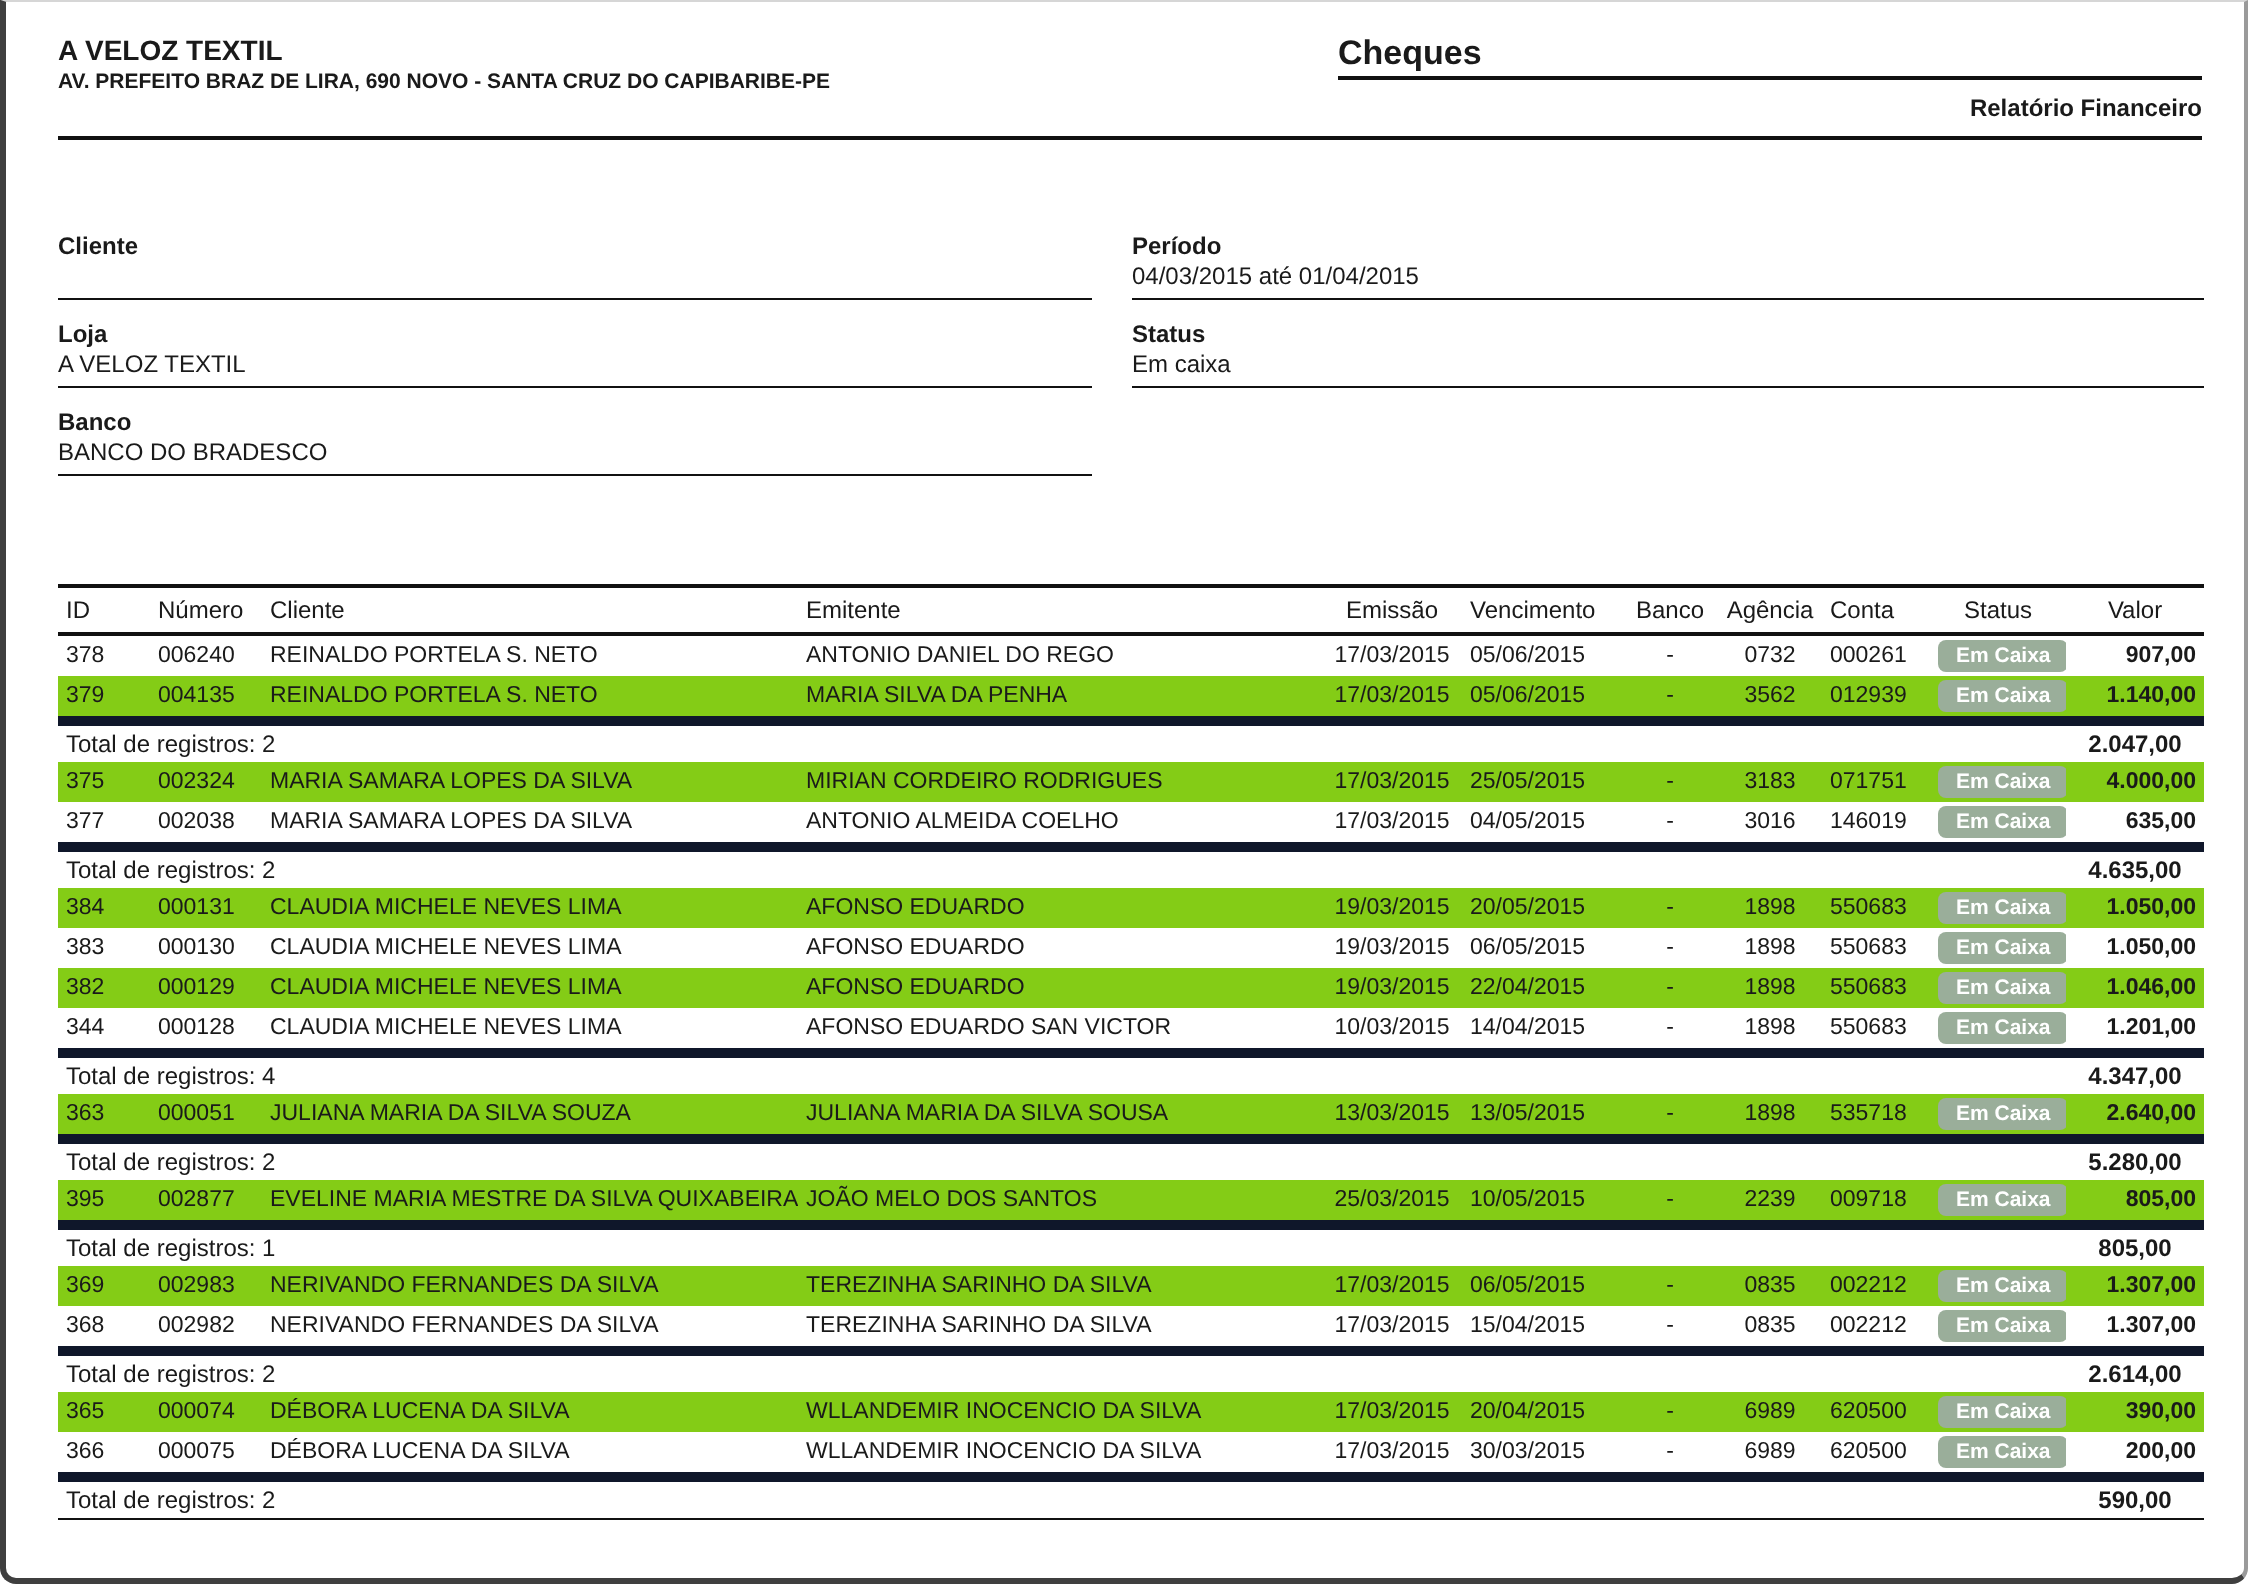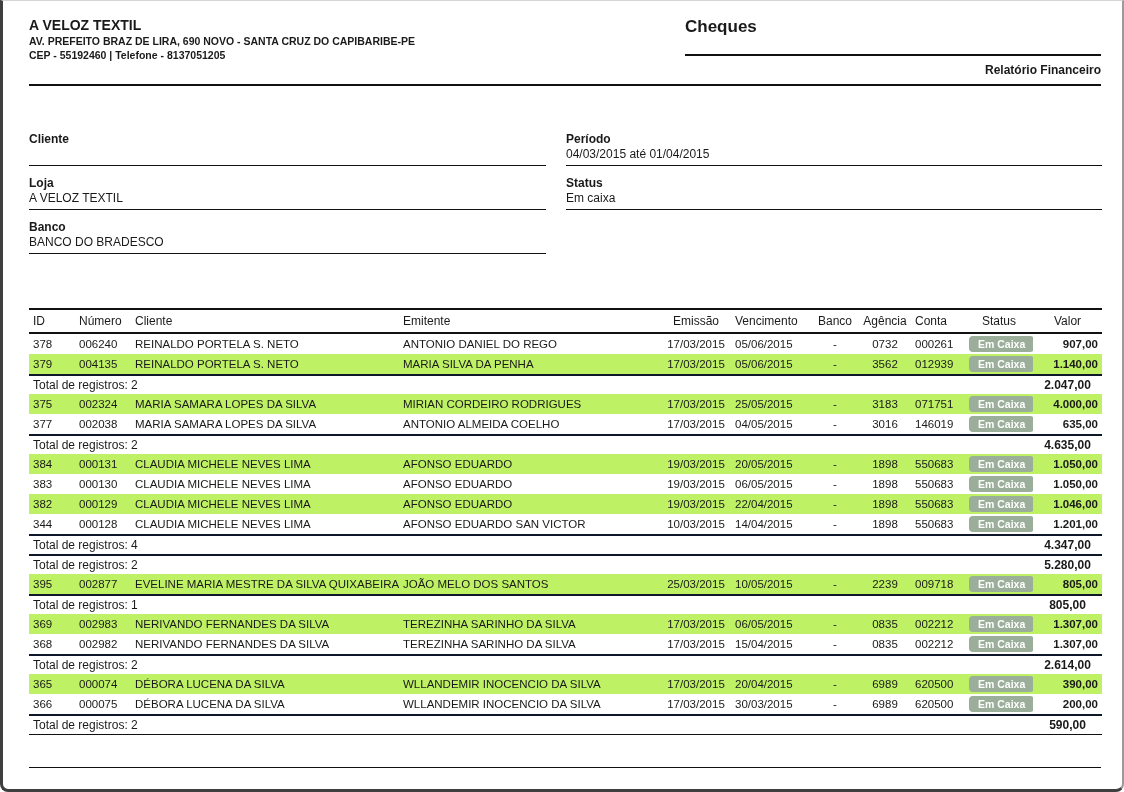--- a/index.html
+++ b/index.html
@@ -25,40 +25,40 @@
   .report-header {
     display:flex; justify-content:space-between; align-items:flex-start;
     border-bottom:2px solid #111;
     padding-bottom:7px;
   }
   .company-name { font-size:14px; font-weight:bold; line-height:17px; }
   .company-line { font-size:10.5px; font-weight:bold; line-height:14px; }
   .title-block { width:432px; }
   .report-title {
     font-size:17px; font-weight:bold; line-height:19px;
-    border-bottom:2px solid #111; padding-bottom:18px;margin-left:16px;
+    border-bottom:2px solid #111; padding-bottom:2px;
   }
   .report-subtitle { font-size:12px; font-weight:bold; text-align:right; margin-top:7px; }
   
   .filters { margin-top:14px; display:grid; grid-template-columns:517px 536px; column-gap:20px; }
   .field { border-bottom:1px solid #111; padding-bottom:3px; margin-bottom:10px; }
   .field-label { font-size:12px; font-weight:bold; line-height:15px; }
   .field-value { font-size:12px; line-height:15px; }
   .field-empty { border-bottom:none; }
   
   table { width:1073px; border-collapse:collapse; table-layout:fixed; margin-top:12px; }
   thead tr { border-top:2px solid #111; border-bottom:2px solid #111; }
   th { font-size:12px; font-weight:normal; text-align:left; padding:4px 4px; white-space:nowrap; }
   td { font-size:11.5px; padding:2px 4px; white-space:nowrap; overflow:hidden; line-height:14px; }
   tr.data-row { height:18px; }
-  tr.data-row.shaded { background:#bef264; }
+  tr.data-row.shaded { background:#84cc16; }
   .al-r { text-align:center; }
   .al-c { text-align:center; }
   .c-valor { text-align:right; font-weight:bold; }
-  tr.subtotal-row { border-top:2px solid #0f172a; height:18px; background:#fff; }
+  tr.subtotal-row { border-top:5px solid #0f172a; height:18px; background:#fff; }
   tr.subtotal-row td { font-size:12px; }
   tbody { border-bottom:1px solid #111; }
   .subtotal-value { font-weight:bold;text-align:center; }
   .badge {
     display:inline-block;
     background:#9aae9a;
     color:#fff;
     font-size:10.5px; font-weight:bold;
     line-height:12px;
     padding:2px 9px;
@@ -70,21 +70,20 @@
 </style>
 </head>
 <body>
 
 <div class="page">
 
   <div class="report-header">
     <div class="company-block">
       <div class="company-name">A VELOZ TEXTIL</div>
       <div class="company-line">AV. PREFEITO BRAZ DE LIRA, 690 NOVO - SANTA CRUZ DO CAPIBARIBE-PE</div>
-      <div class="company-line">CEP - 55192460 | Telefone - 8137051205</div>
     </div>
     <div class="title-block">
       <div class="report-title">Cheques</div>
       <div class="report-subtitle">Relatório Financeiro</div>
     </div>
   </div>
 
   <div class="filters">
     <div class="field">
       <div class="field-label">Cliente</div>
@@ -247,20 +246,33 @@
     <td class="al-c">-</td>
     <td class="al-r">1898</td>
     <td>550683</td>
     <td class="al-c"><span class="badge">Em Caixa</span></td>
     <td class="c-valor">1.201,00</td>
   </tr>
         <tr class="subtotal-row">
     <td colspan="10">Total de registros: 4</td>
     <td class="c-valor subtotal-value">4.347,00</td>
   </tr>
+        <tr class="data-row shaded">
+    <td>363</td>
+    <td>000051</td>
+    <td>JULIANA MARIA DA SILVA SOUZA</td>
+    <td>JULIANA MARIA DA SILVA SOUSA</td>
+    <td class="al-r">13/03/2015</td>
+    <td>13/05/2015</td>
+    <td class="al-c">-</td>
+    <td class="al-r">1898</td>
+    <td>535718</td>
+    <td class="al-c"><span class="badge">Em Caixa</span></td>
+    <td class="c-valor">2.640,00</td>
+  </tr>
         <tr class="subtotal-row">
     <td colspan="10">Total de registros: 2</td>
     <td class="c-valor subtotal-value">5.280,00</td>
   </tr>
         <tr class="data-row shaded">
     <td>395</td>
     <td>002877</td>
     <td>EVELINE MARIA MESTRE DA SILVA QUIXABEIRA</td>
     <td>JOÃO MELO DOS SANTOS</td>
     <td class="al-r">25/03/2015</td>

